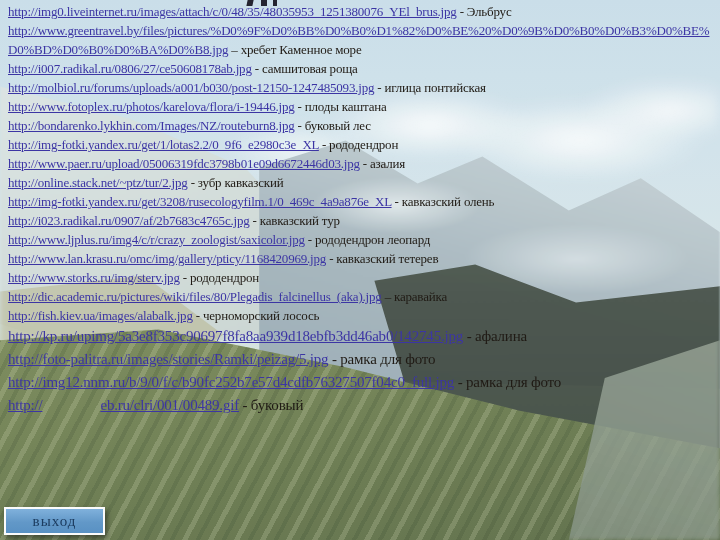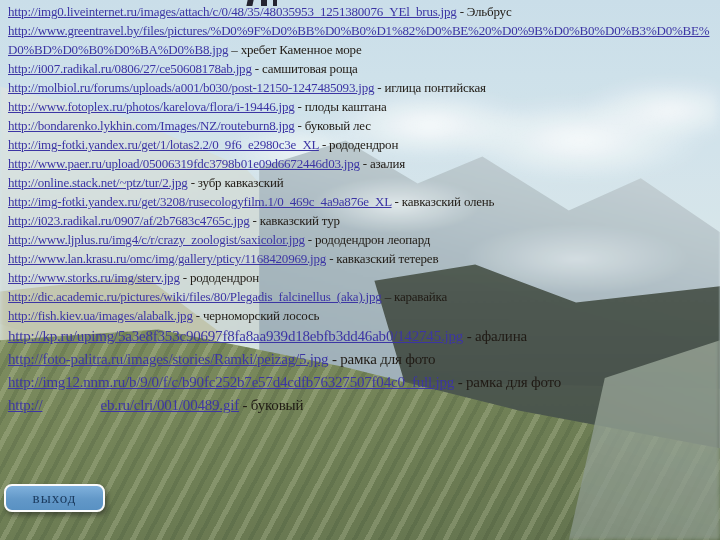--- a/index.html
+++ b/index.html
@@ -65,25 +65,25 @@
     
     .links { position:absolute; left:8px; top:2px; width:705px; z-index:2; }
     .line.small { font-size:13px; line-height:19px; letter-spacing:-0.2px; }
     .line.large { font-size:15px; line-height:23px; letter-spacing:-0.2px; }
     .url { color:#3c35a4; text-decoration:underline; word-break:break-all; cursor:pointer; }
     .lbl { color:#201b15; }
     .gap { display:inline-block; width:58px; }
 
     
     .exit-btn {
-      position:absolute; left:4px; top:484px; z-index:5; min-width:101px; height:28px;
+      position:absolute; left:4px; top:507px; z-index:5; min-width:101px; height:28px;
       box-sizing:border-box; padding:0 14px; cursor:pointer;
       display:flex; align-items:center; justify-content:center;
       background:linear-gradient(180deg,#80b1dc 0%,#6298c8 55%,#5991c3 100%);
-      border:2px solid #fbfbfb; border-radius:8px;
+      border:2px solid #fbfbfb; border-radius:0;
       box-shadow:2px 3px 5px rgba(25,25,25,.5);
       color:#1c3c60; font-size:15px; letter-spacing:1px;
       font-family:"Liberation Serif","DejaVu Serif",serif;
     }
   </style>
 </head>
 <body>
 
 <div class="slide">
 

